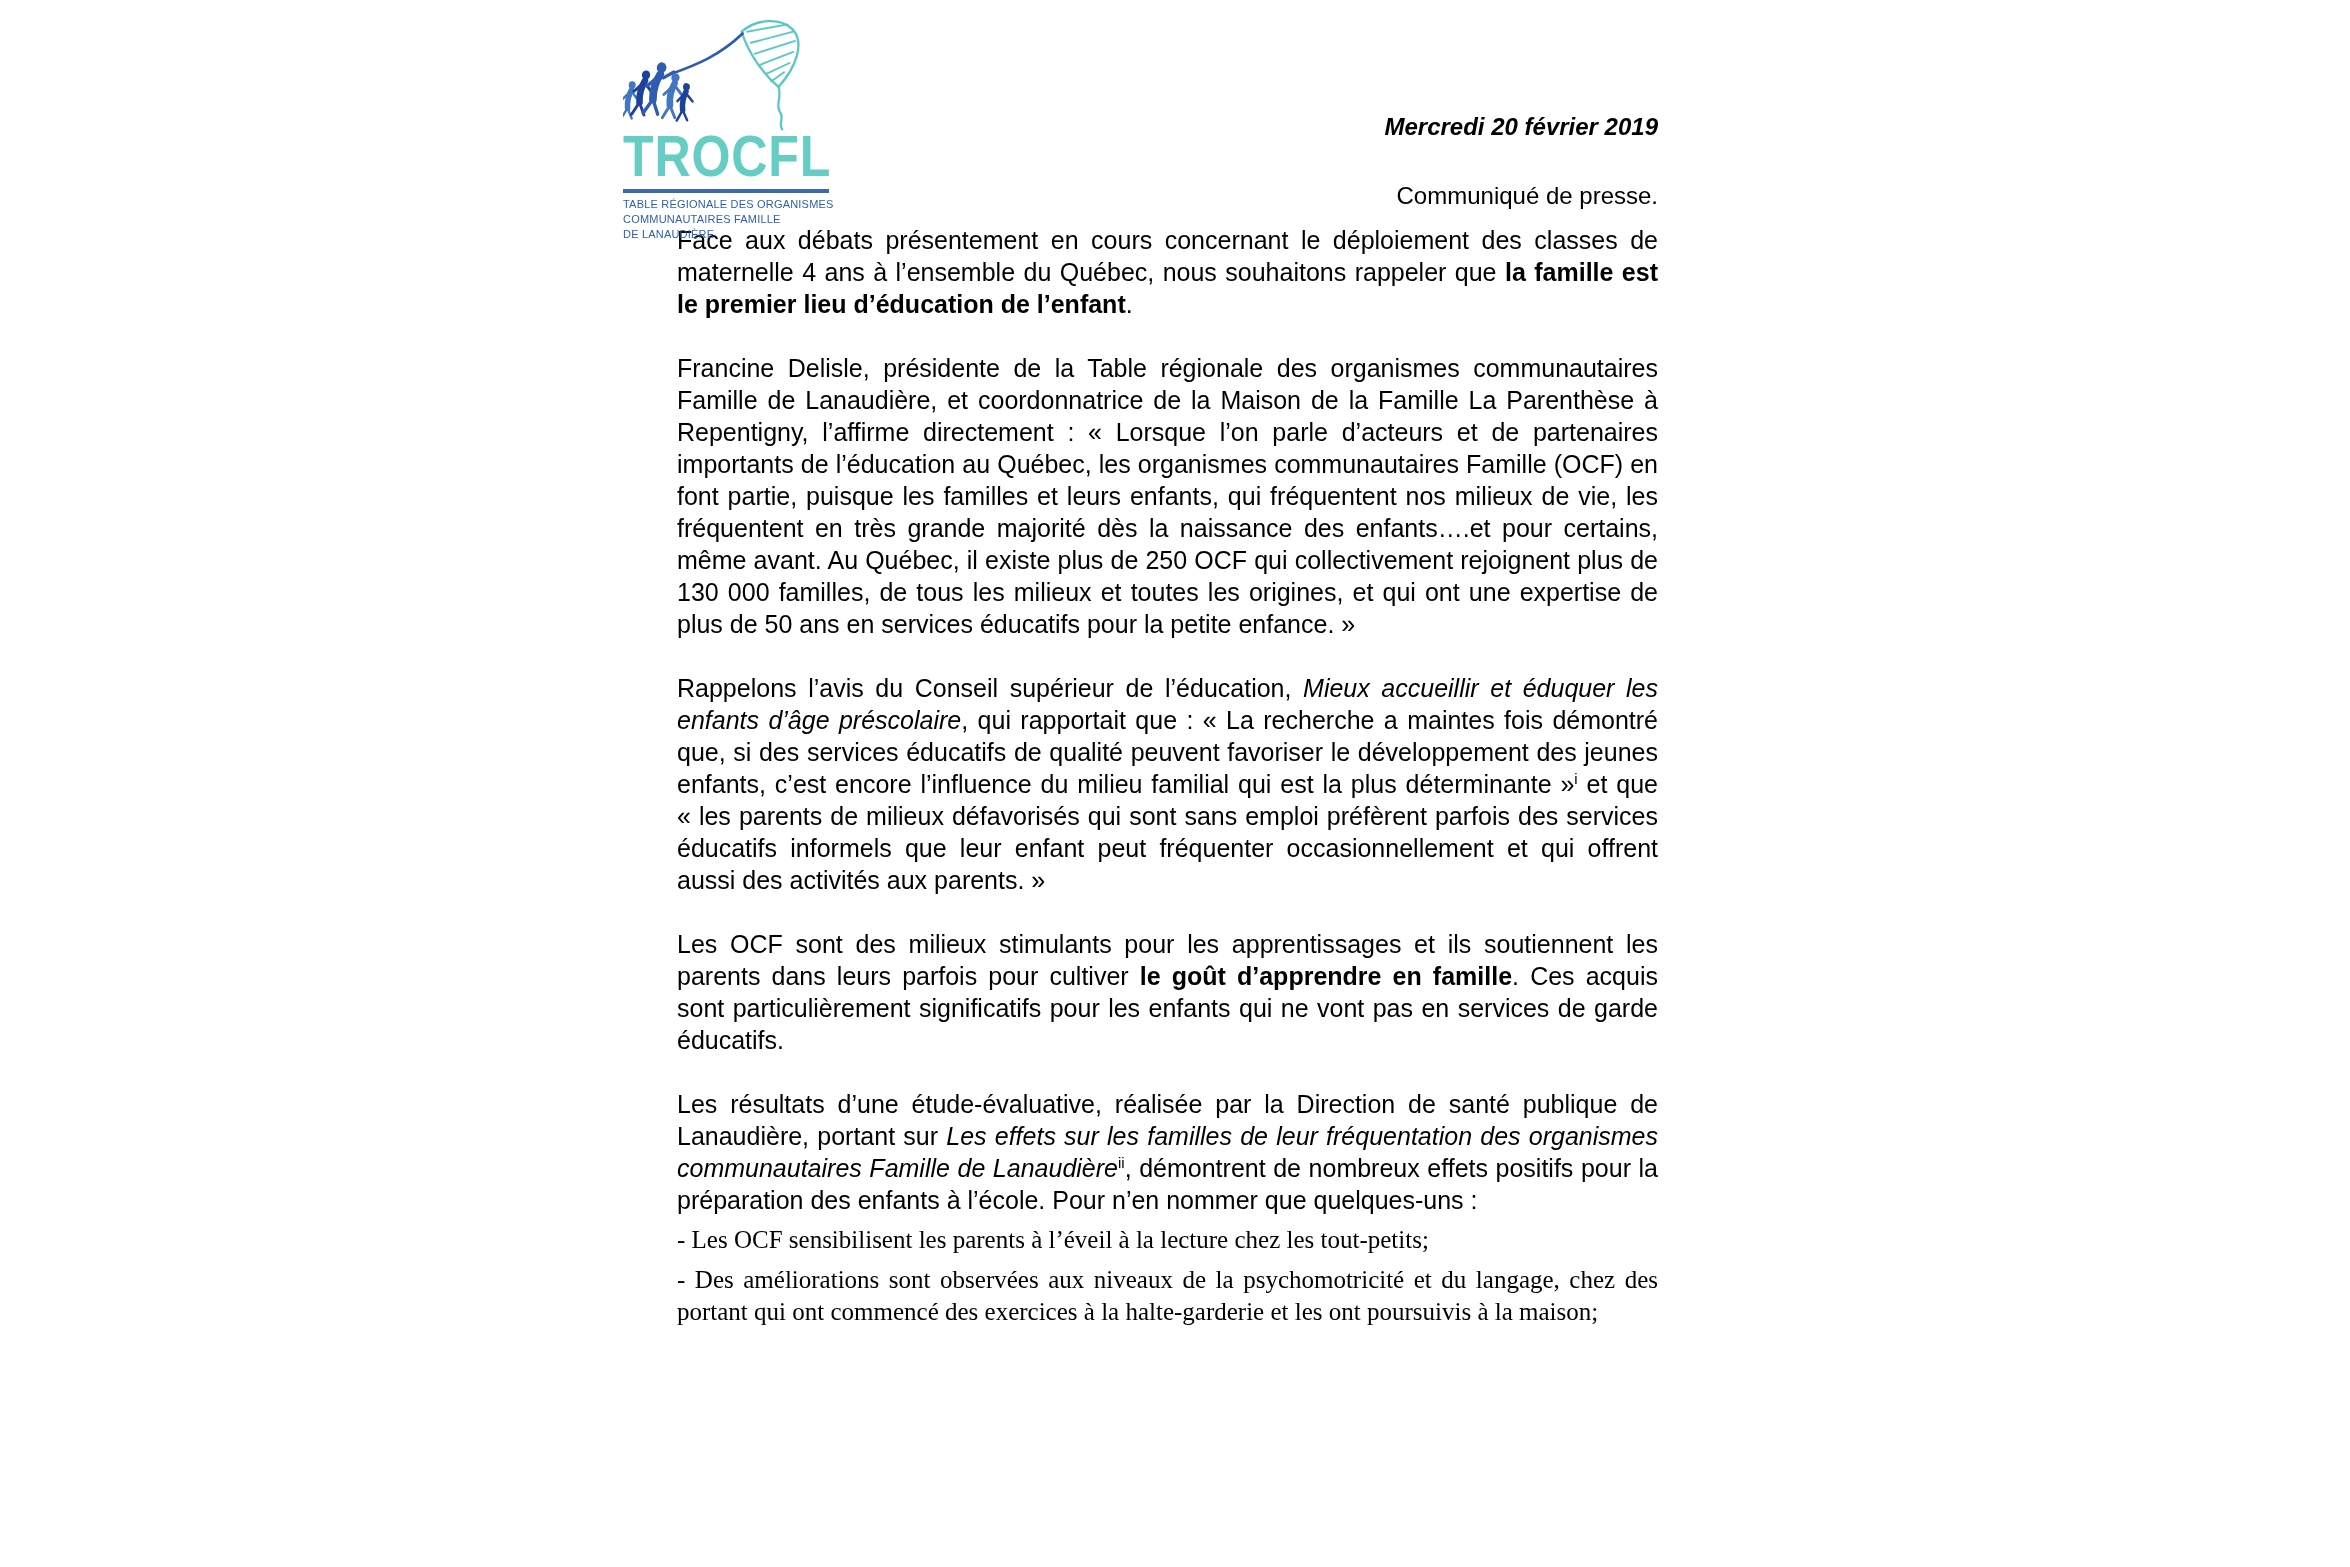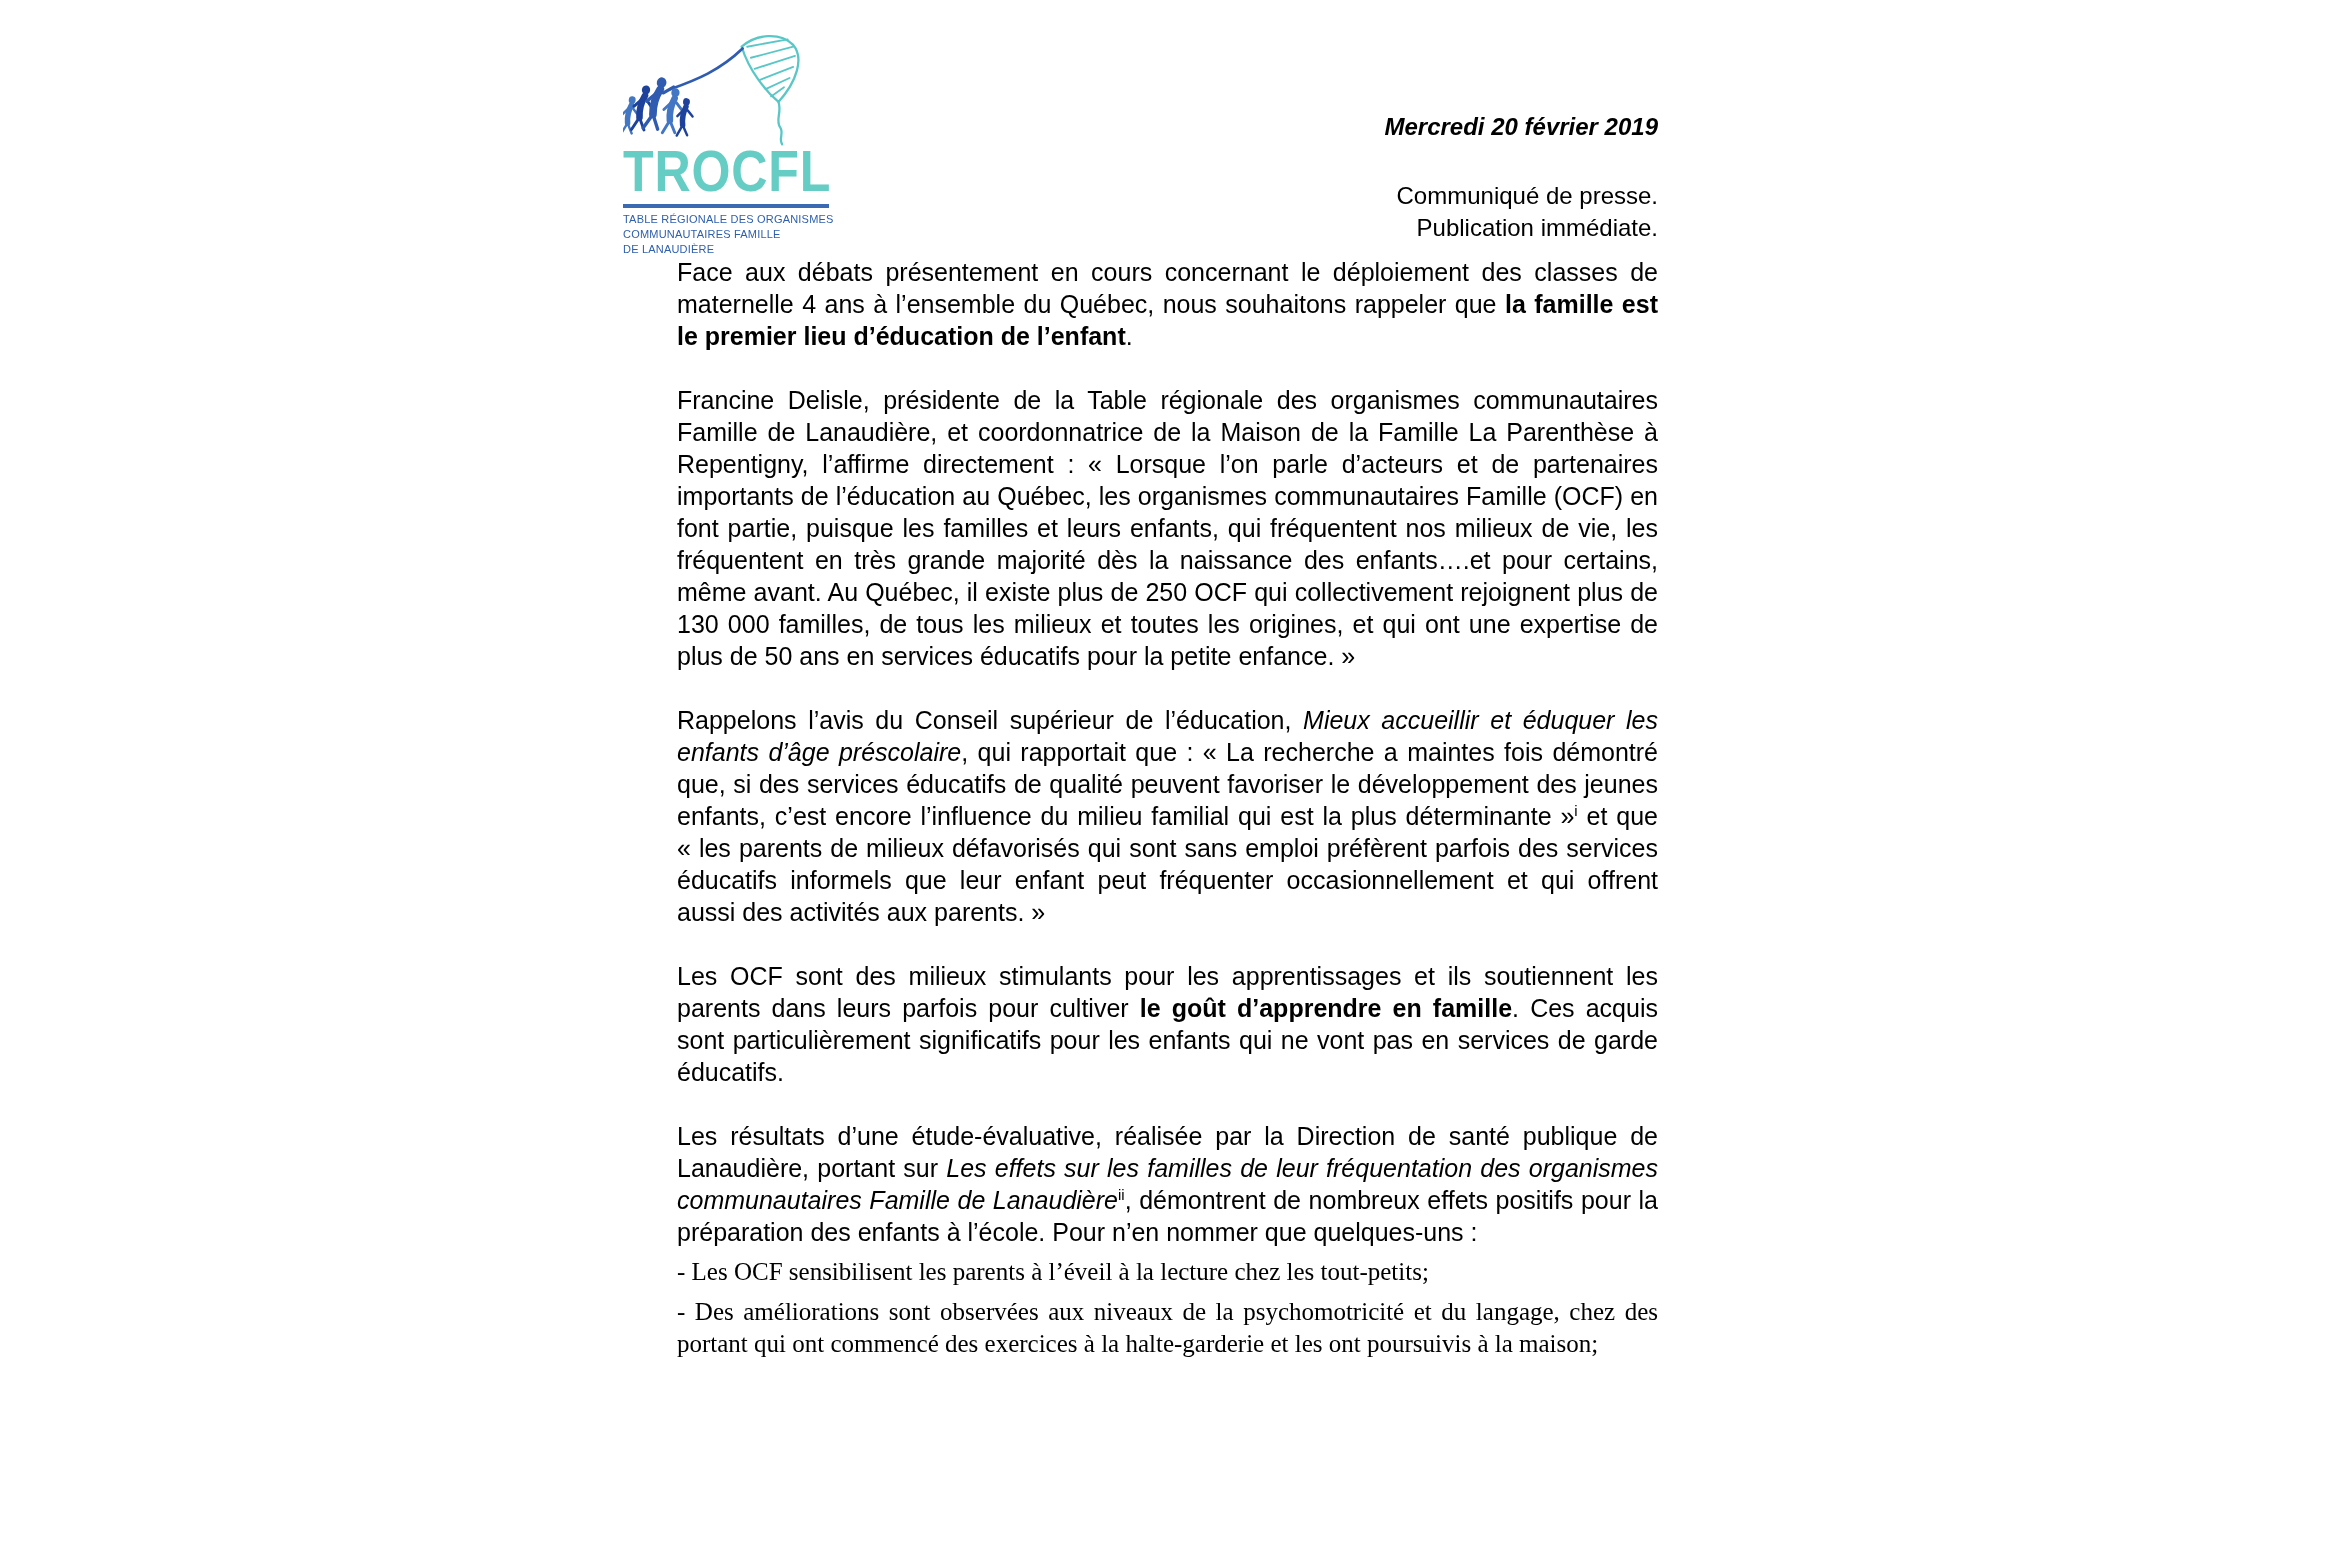--- a/index.html
+++ b/index.html
@@ -14,21 +14,21 @@
   html,body{margin:0;padding:0;background:#e8e8e8;}
   .page{
     position:relative;
     width:2351px;height:1568px;
     background:var(--page-bg);
     color:var(--text);
     font-family:"Liberation Sans","DejaVu Sans",sans-serif;
     overflow:hidden;
   }
   
-  .logo{position:absolute;left:623px;top:32px;width:213px;}
+  .logo{position:absolute;left:623px;top:17px;width:213px;}
   .logo-art{display:block;width:207px;height:115px;}
   .logo-art .kite{stroke:#5ac7c7;fill:none;stroke-linecap:round;}
   .logo-art .string{stroke:var(--fig-mid);fill:none;stroke-linecap:round;}
   .fig-dark{color:var(--fig-dark);}
   .fig-mid{color:var(--fig-mid);}
   .fig-light{color:var(--fig-light);}
   .logo-art .fig ellipse{fill:currentColor;}
   .logo-art .fig path{stroke:currentColor;fill:none;stroke-linecap:round;}
   .logo-wordmark{
     margin-top:-3.7px;
@@ -114,21 +114,20 @@
       <div>TABLE RÉGIONALE DES ORGANISMES</div>
       <div>COMMUNAUTAIRES FAMILLE</div>
       <div>DE LANAUDIÈRE</div>
     </div>
   </div>
 
   <div class="content">
     <div class="press-meta">
       <div class="press-date">Mercredi 20 février 2019</div>
       <div class="press-line">Communiqué de presse.</div>
-      <div class="press-line">Publication immédiate.</div>
     </div>
 
 
     <div class="body-paragraphs">
         <p class="para"><span>Face aux débats présentement en cours concernant le déploiement des classes de maternelle 4 ans à l’ensemble du Québec, nous souhaitons rappeler que </span><span class="b">la famille est le premier lieu d’éducation de l’enfant</span><span>.</span></p>
         <p class="para"><span>Francine Delisle, présidente de la Table régionale des organismes communautaires Famille de Lanaudière, et coordonnatrice de la Maison de la Famille La Parenthèse à Repentigny, l’affirme directement&nbsp;: «&nbsp;Lorsque l’on parle d’acteurs et de partenaires importants de l’éducation au Québec, les organismes communautaires Famille (OCF) en font partie, puisque les familles et leurs enfants, qui fréquentent nos milieux de vie, les fréquentent en très grande majorité dès la naissance des enfants….et pour certains, même avant. Au Québec, il existe plus de 250 OCF qui collectivement rejoignent plus de 130&nbsp;000 familles, de tous les milieux et toutes les origines, et qui ont une expertise de plus de 50 ans en services éducatifs pour la petite enfance.&nbsp;»</span></p>
         <p class="para"><span>Rappelons l’avis du Conseil supérieur de l’éducation, </span><span class="i">Mieux accueillir et éduquer les enfants d’âge préscolaire</span><span>, qui rapportait que&nbsp;: «&nbsp;La recherche a maintes fois démontré que, si des services éducatifs de qualité peuvent favoriser le développement des jeunes enfants, c’est encore l’influence du milieu familial qui est la plus déterminante&nbsp;»</span><sup>i</sup><span> et que «&nbsp;les parents de milieux défavorisés qui sont sans emploi préfèrent parfois des services éducatifs informels que leur enfant peut fréquenter occasionnellement et qui offrent aussi des activités aux parents.&nbsp;»</span></p>
         <p class="para"><span>Les OCF sont des milieux stimulants pour les apprentissages et ils soutiennent les parents dans leurs parfois pour cultiver </span><span class="b">le goût d’apprendre en famille</span><span>. Ces acquis sont particulièrement significatifs pour les enfants qui ne vont pas en services de garde éducatifs.</span></p>
         <p class="para"><span>Les résultats d’une étude-évaluative, réalisée par la Direction de santé publique de Lanaudière, portant sur </span><span class="i">Les effets sur les familles de leur fréquentation des organismes communautaires Famille de Lanaudière</span><sup>ii</sup><span>, démontrent de nombreux effets positifs pour la préparation des enfants à l’école. Pour n’en nommer que quelques-uns&nbsp;:</span></p>
         <p class="para tight"><span>- Les OCF sensibilisent les parents à l’éveil à la lecture chez les tout-petits;</span></p>

